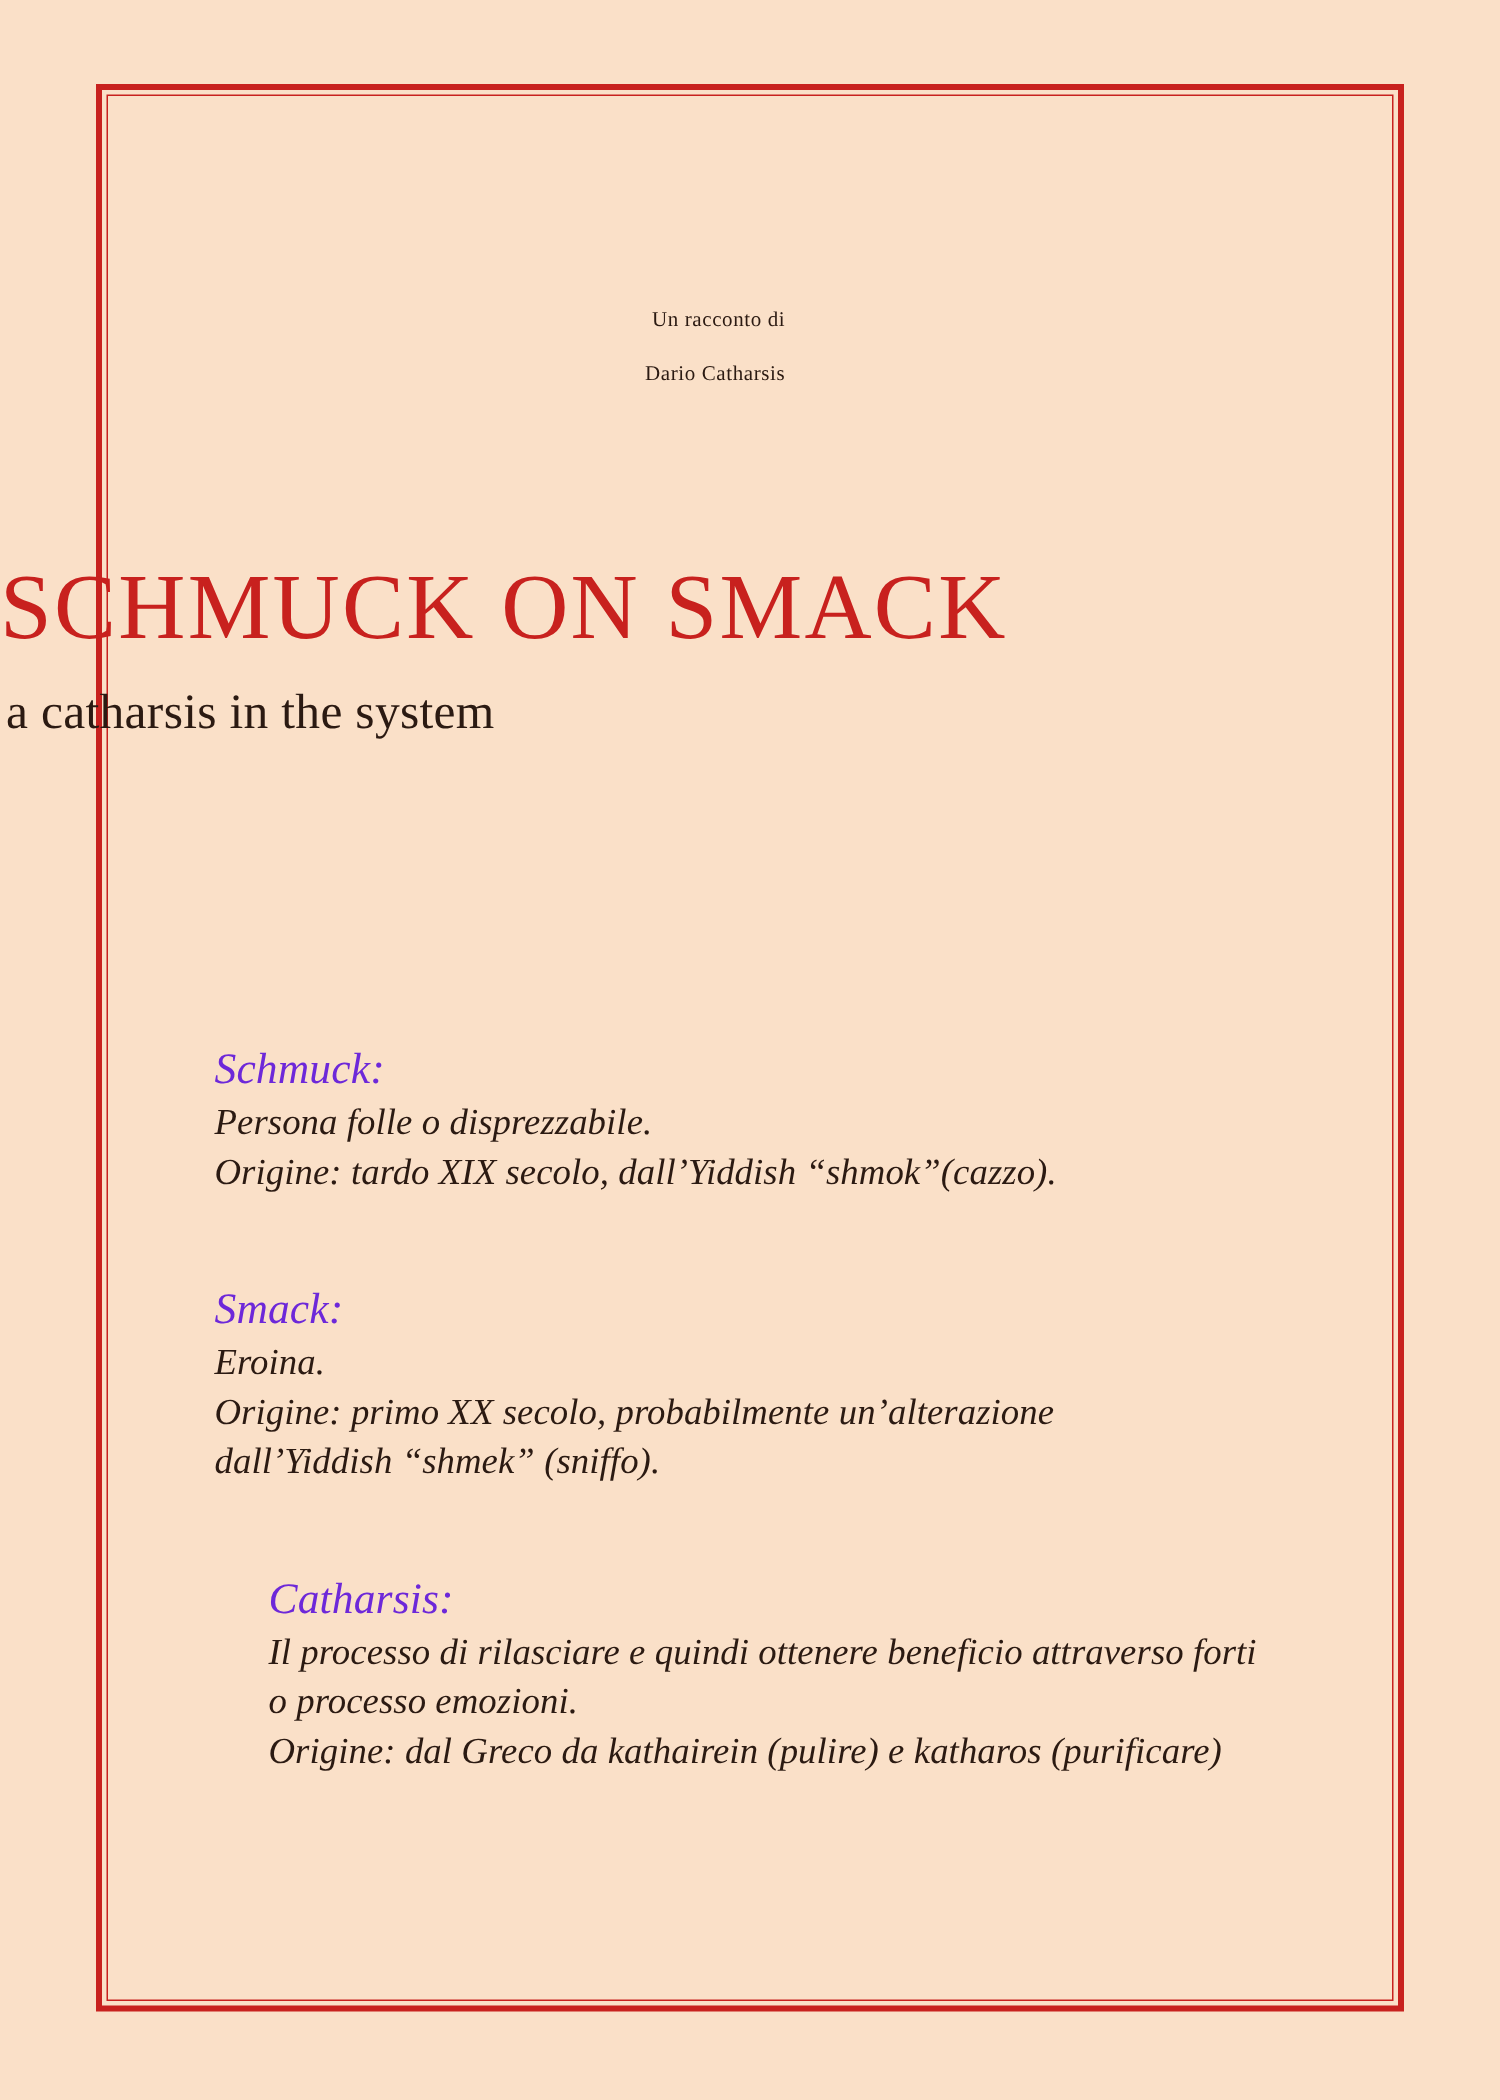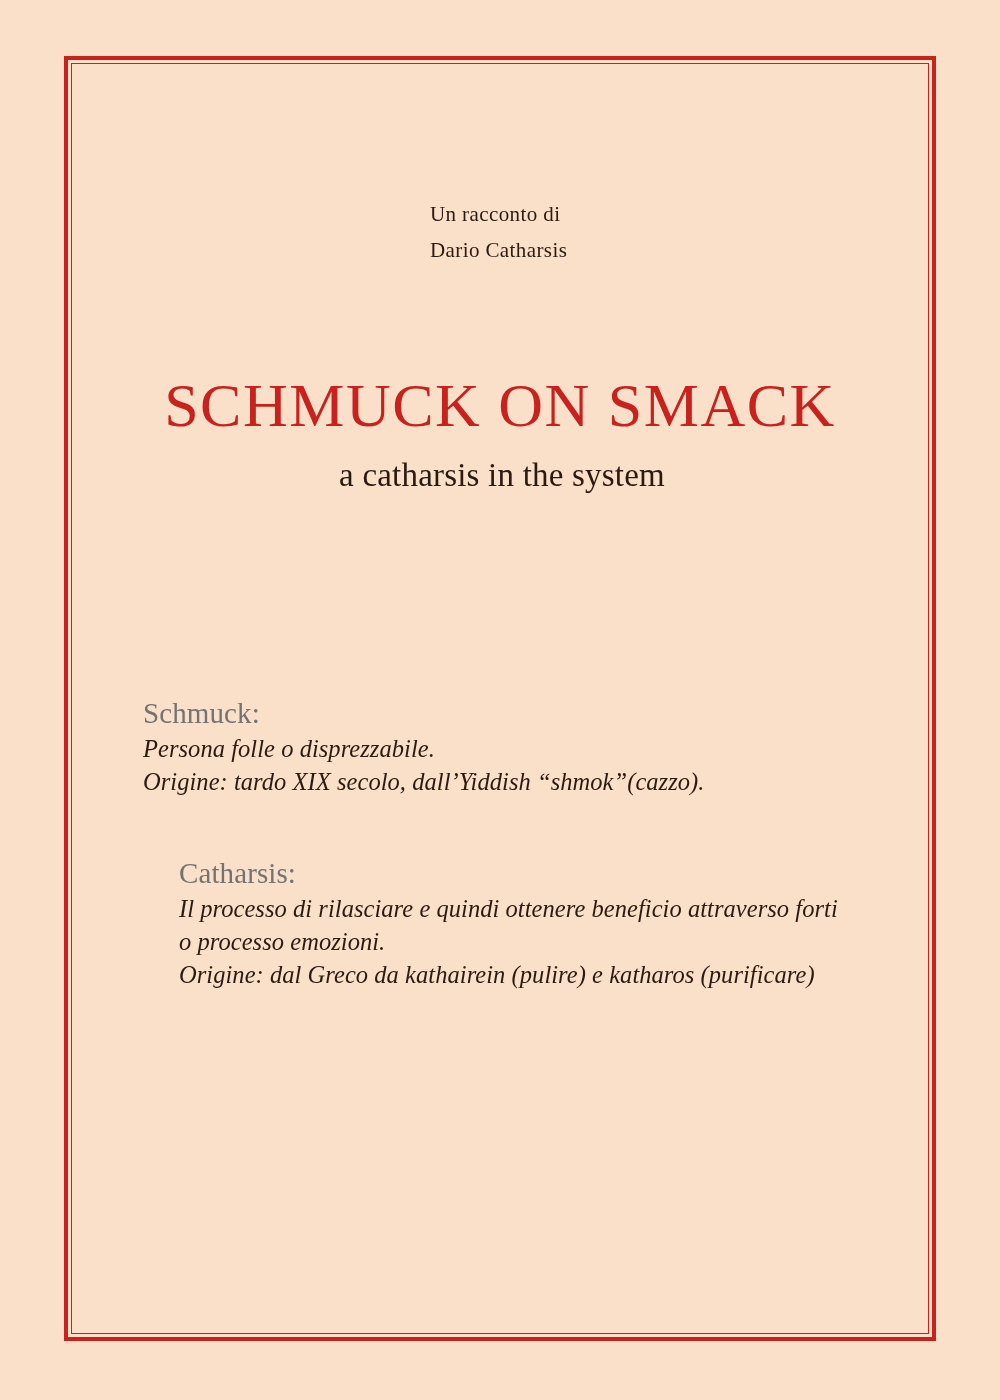--- a/index.html
+++ b/index.html
@@ -47,37 +47,37 @@
     top: 0;
     width: 1000px;
     height: 1400px;
   }
 
   
   .byline {
     position: absolute;
     left: 430px;
     top: 196px;
-    font-size: 21px;
+    font-size: 14px;
     line-height: 36px;
     letter-spacing: 0.4px;
     color: #2b1a12;
+    text-align: right;
   }
   .byline-line {
     display: block;
     white-space: nowrap;
   }
 
   
   .title-block {
     position: absolute;
     left: 0;
     top: 372px;
     width: 1000px;
-    text-align: center;
   }
 
   .main-title {
     font-size: 62px;
     line-height: 66px;
     color: #c8211e;
     letter-spacing: 1.5px;
     font-weight: normal;
     margin: 0;
     white-space: nowrap;
@@ -105,22 +105,23 @@
     margin-bottom: 56px;
   }
   .definition:last-child {
     margin-bottom: 0;
     margin-left: 36px;
   }
 
   .def-term {
     font-size: 29px;
     line-height: 38px;
-    color: #737373;
+    color: #6d28d9;
     letter-spacing: 0.1px;
+    font-style: italic;
   }
 
   .def-lines {
     font-size: 24.5px;
     line-height: 33px;
     color: #2b1a12;
     letter-spacing: 0.05px;
   }
 
   .def-line {
@@ -150,20 +151,28 @@
   <div class="definitions">
 
     <div class="definition">
       <div class="def-term">Schmuck:</div>
       <div class="def-lines">
         <span class="def-line">Persona folle o disprezzabile.</span>
         <span class="def-line">Origine: tardo XIX secolo, dall’Yiddish “shmok”(cazzo).</span>
       </div>
     </div>
 
+    <div class="definition">
+      <div class="def-term">Smack:</div>
+      <div class="def-lines">
+        <span class="def-line">Eroina.</span>
+        <span class="def-line">Origine: primo XX secolo, probabilmente un’alterazione</span>
+        <span class="def-line">dall’Yiddish “shmek” (sniffo).</span>
+      </div>
+    </div>
 
     <div class="definition">
       <div class="def-term">Catharsis:</div>
       <div class="def-lines">
         <span class="def-line">Il processo di rilasciare e quindi ottenere beneficio attraverso forti</span>
         <span class="def-line">o processo emozioni.</span>
         <span class="def-line">Origine: dal Greco da kathairein (pulire) e katharos (purificare)</span>
       </div>
     </div>
 

